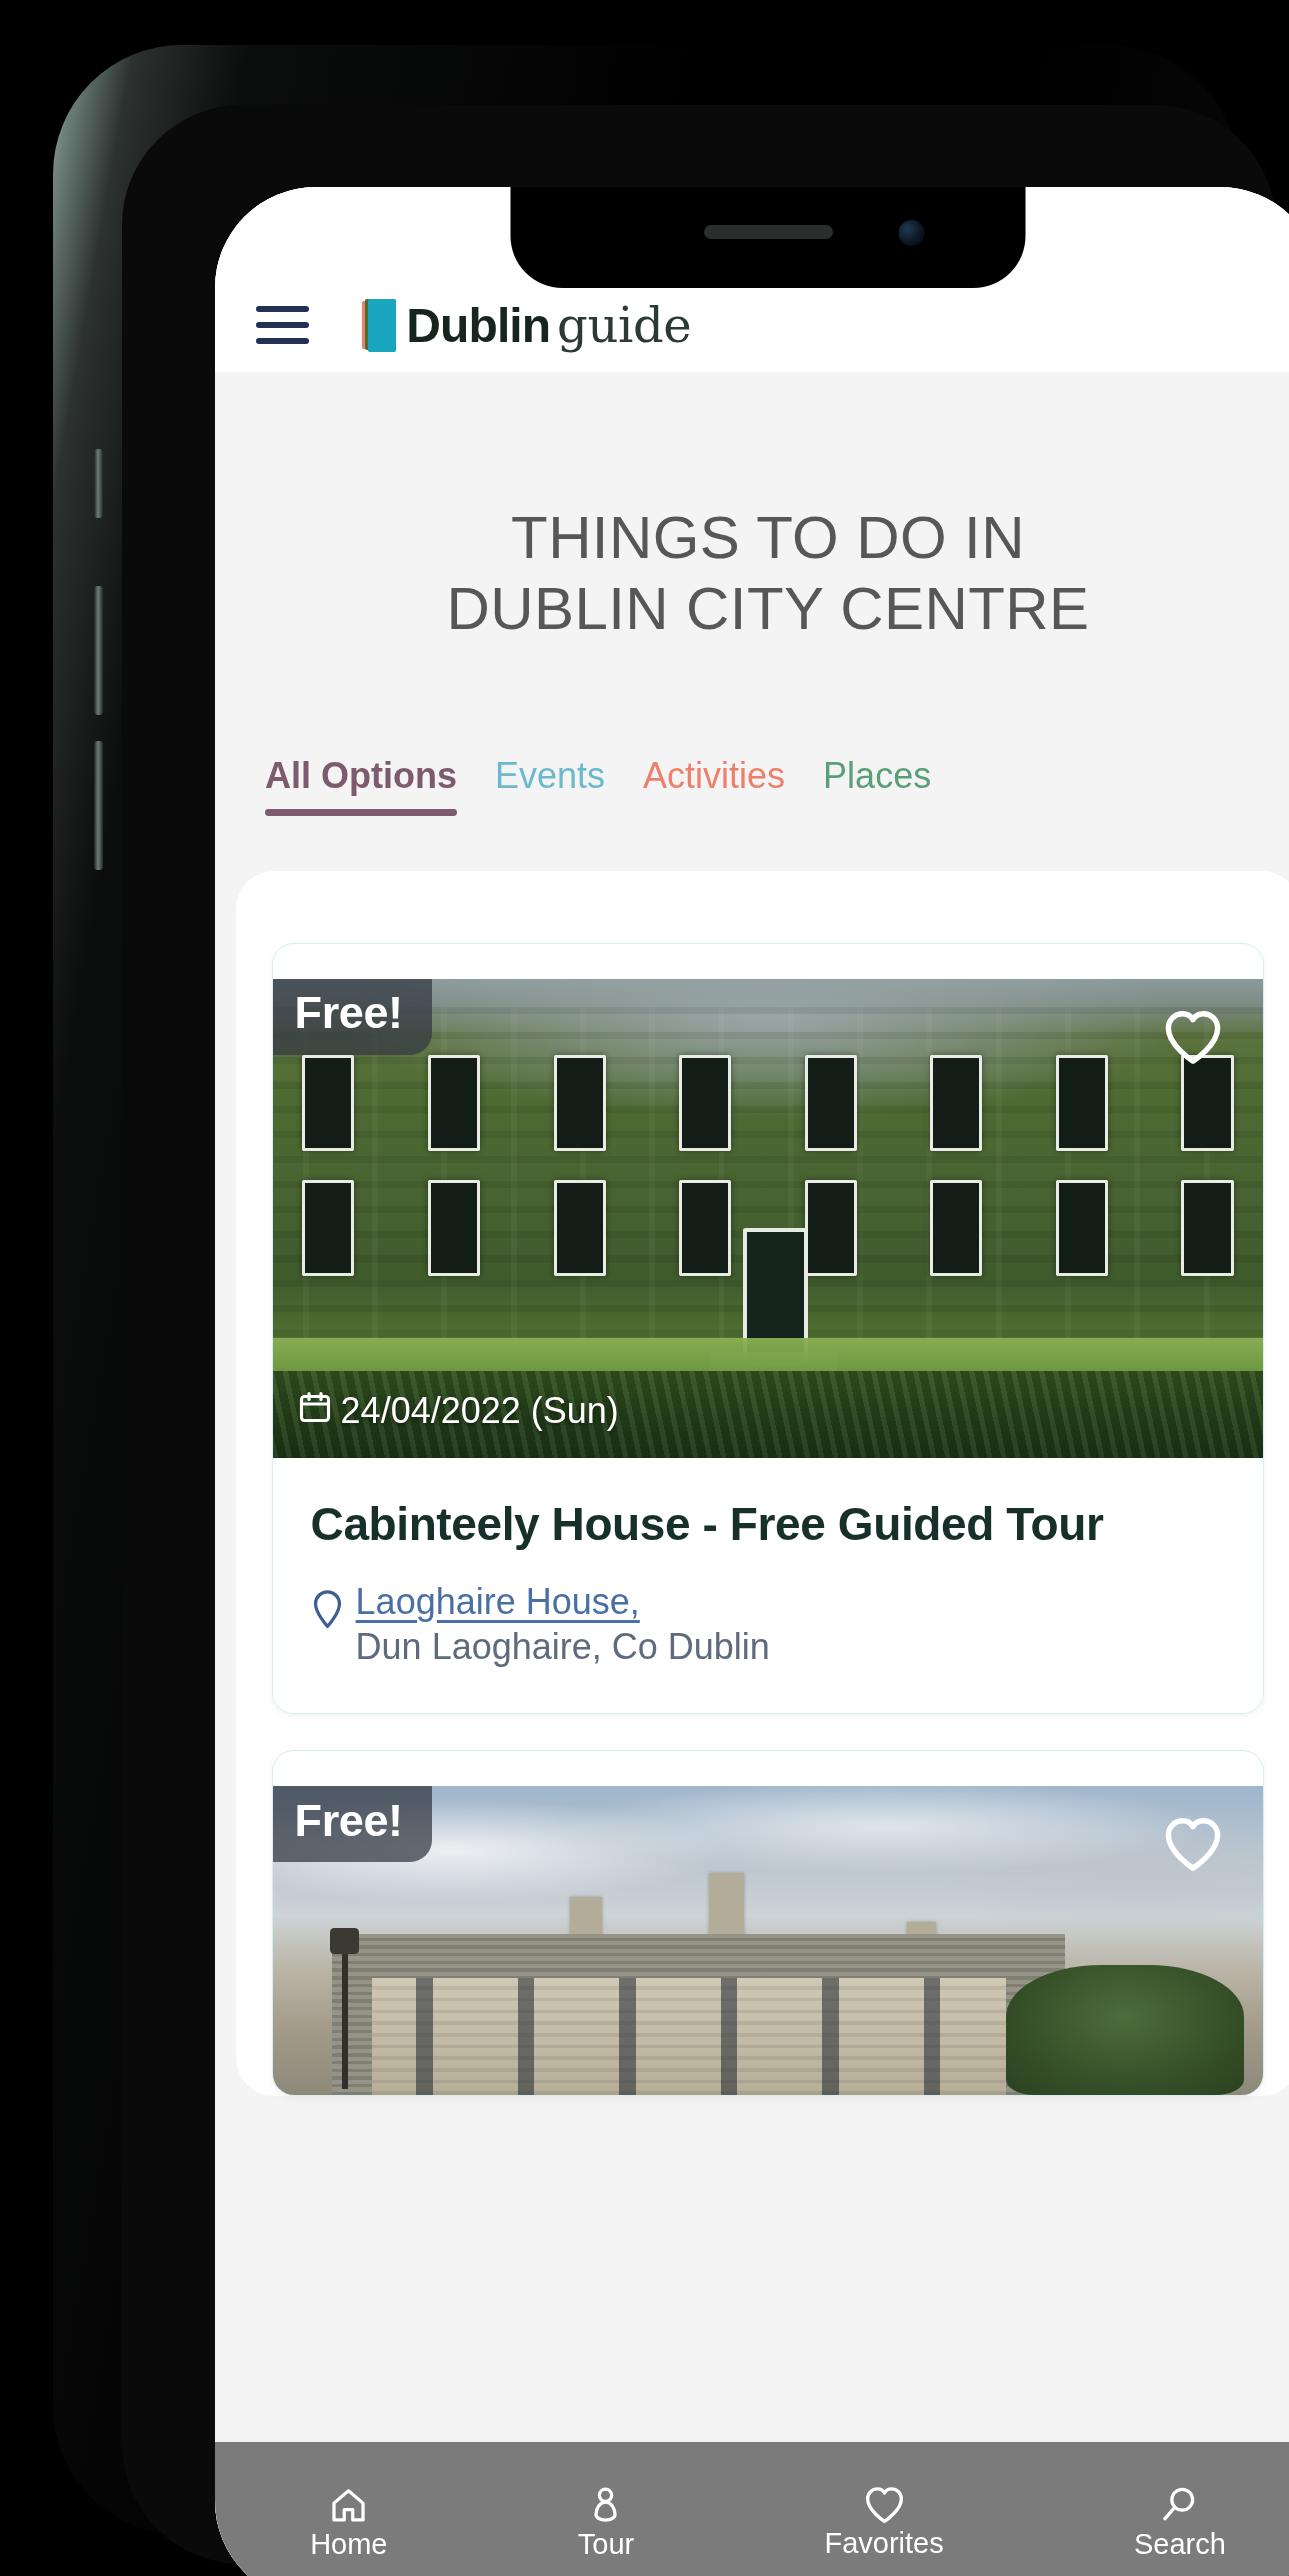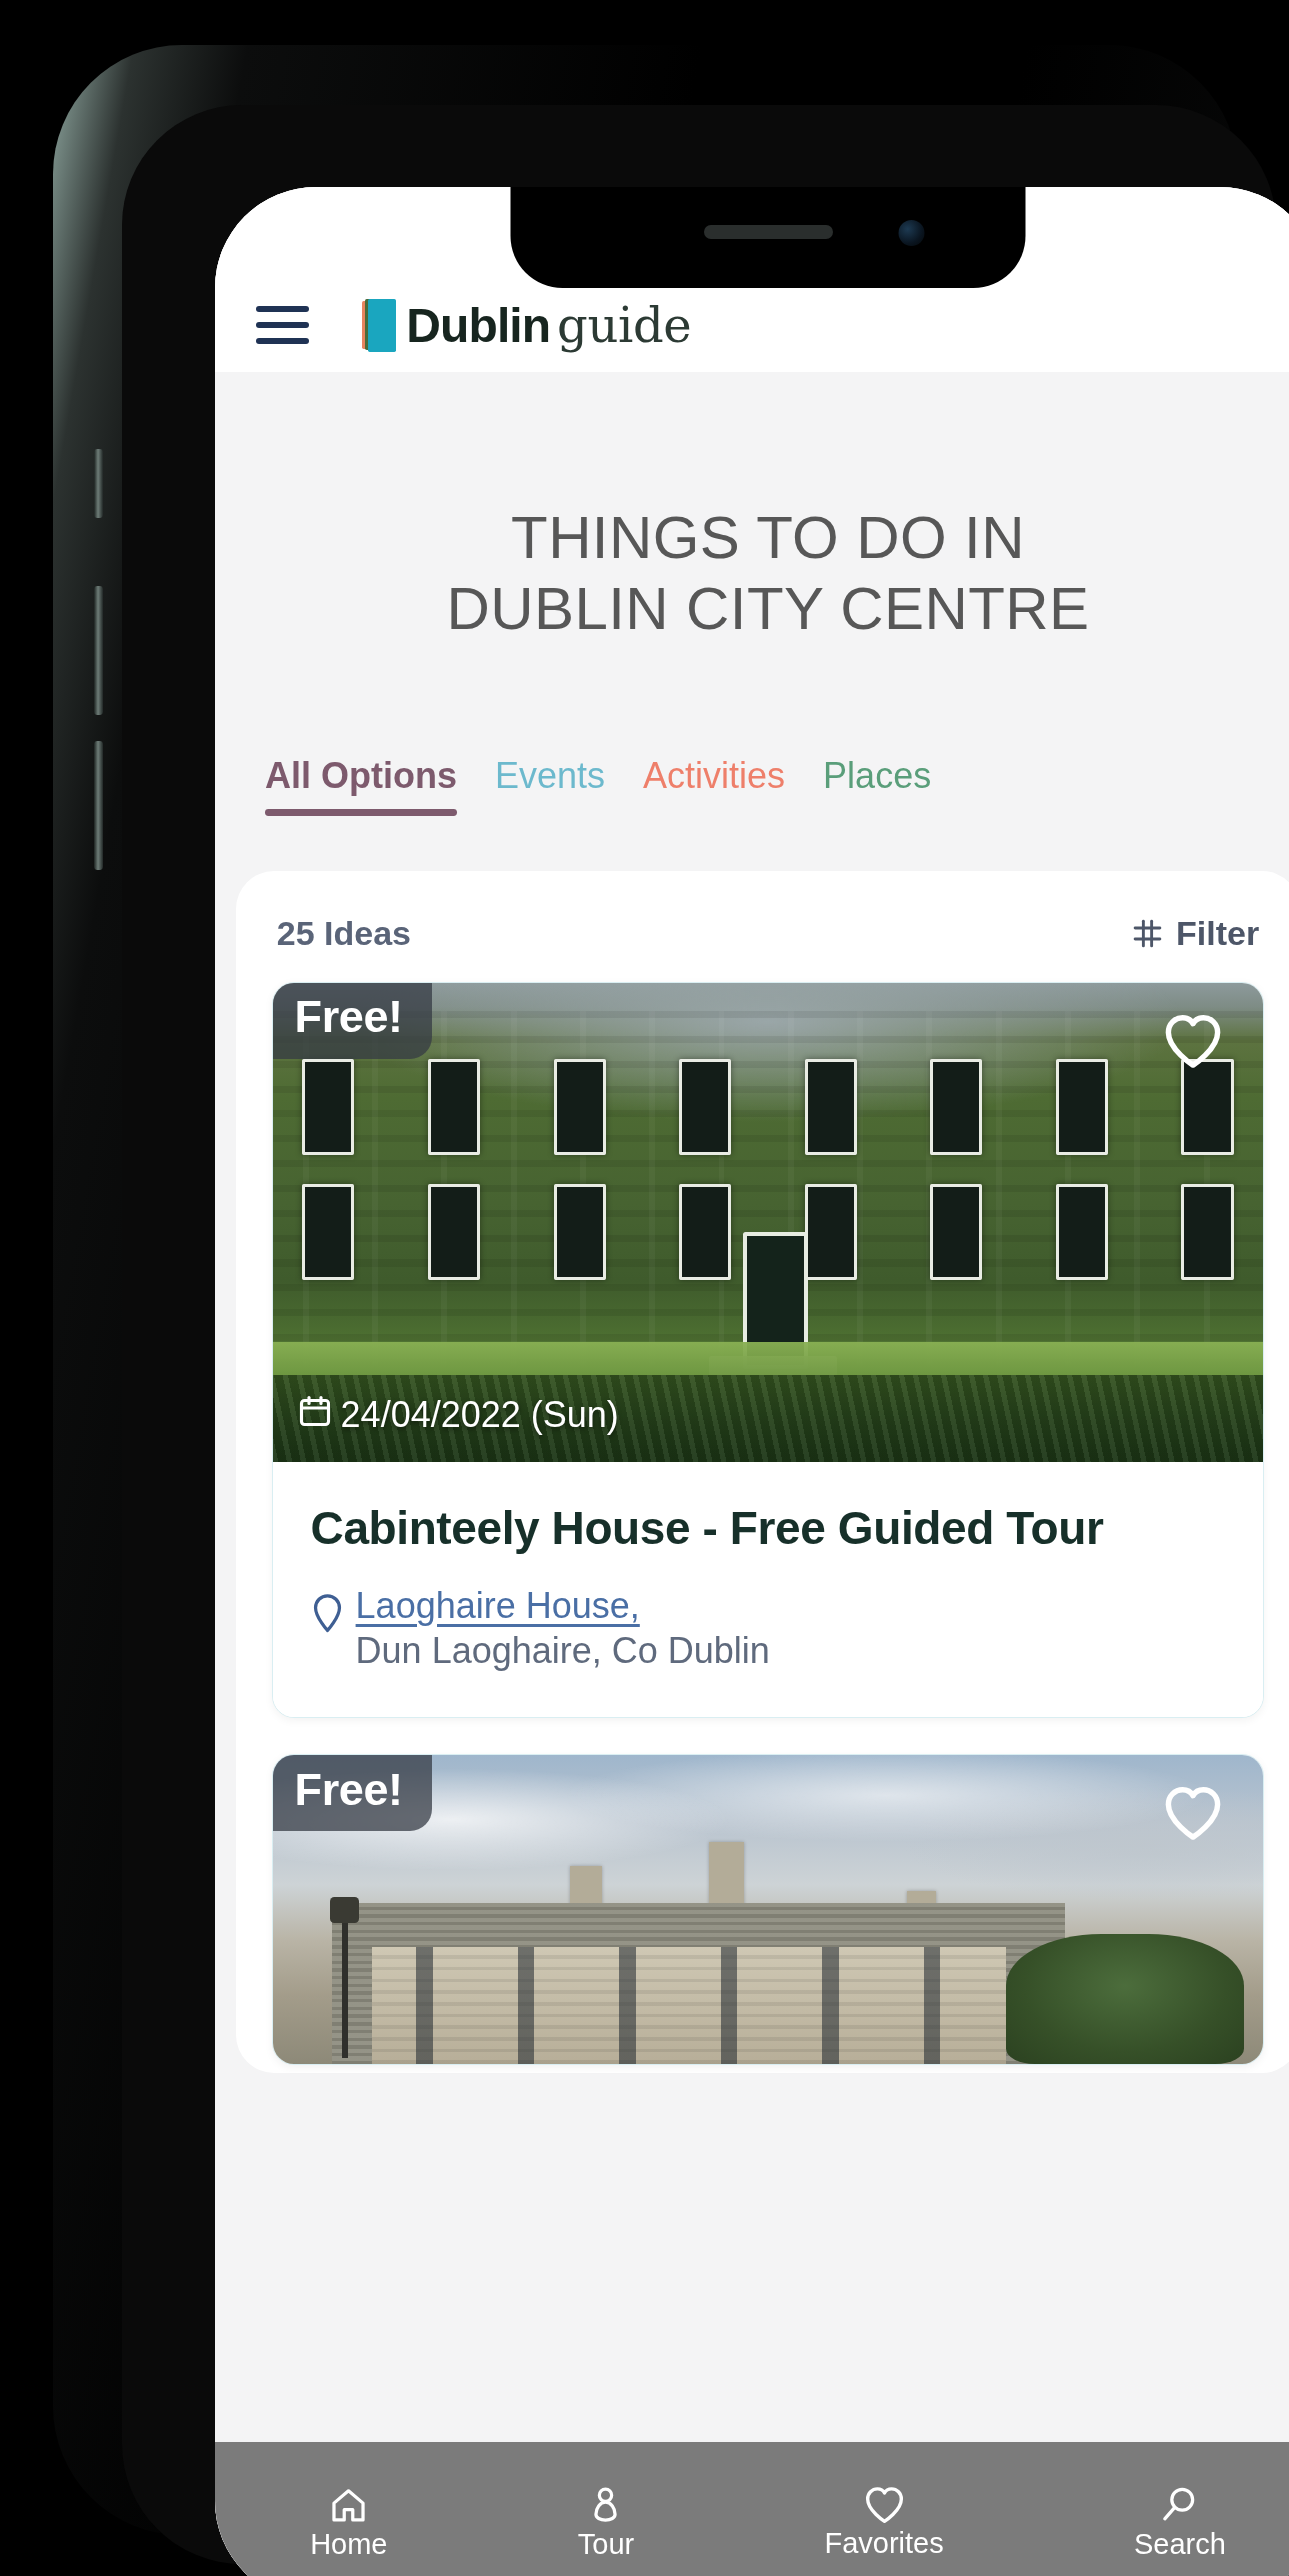--- a/index.html
+++ b/index.html
@@ -130,21 +130,21 @@
   .filter svg { display:block; }
 
   .card {
     margin-top: 29px;
     border-radius: 22px;
     background:#fff;
     border: 1.7px solid #d9eef2;
     overflow:hidden;
     box-shadow: 0 2.6px 8.6px rgba(0,0,0,0.05);
   }
-  .card-media { position: relative; height: 479px; overflow:hidden; }
+  .card-media { position: relative; height: 479px; overflow:hidden;margin-top:35px; }
   .card-media.second { height: 309px; }
 
   
   .photo1 {
     position:absolute; inset:0;
     background:
       radial-gradient(ellipse 60% 30% at 50% 8%, #9aa6a8 0%, rgba(154,166,168,0) 70%),
       linear-gradient(180deg,#8d9a9c 0%, #7e8c85 5%, #5d7340 12%, #4e6b33 24%,
         #476331 46%, #3f5b2c 62%, #4a6b30 72%, #5d8339 82%, #3f5c28 92%, #2d4720 100%);
   }
@@ -293,34 +293,20 @@
               <div class="tab activities">
                 <span>Activities</span>
               </div>
               <div class="tab places">
                 <span>Places</span>
               </div>
             </div>
 
             <div class="panel">
 
-              <div class="panel-head">
-                <div class="ideas-count">25 Ideas</div>
-                <div class="filter">
-                  <span>
-                    <svg width="33" height="33" viewBox="0 0 24 24" fill="none" stroke="#4d5668" stroke-width="2.1" stroke-linecap="round">
-                      <line x1="9" y1="3" x2="9" y2="21"></line>
-                      <line x1="15" y1="3" x2="15" y2="21"></line>
-                      <line x1="3" y1="8" x2="21" y2="8"></line>
-                      <line x1="3" y1="16" x2="21" y2="16"></line>
-                    </svg>
-                  </span>
-                  <span>Filter</span>
-                </div>
-              </div>
 
               <div class="card">
                 <div class="card-media">
                   <div class="photo1">
                     <div class="win-row r1">
                       <div class="win"></div>
                         <div class="win"></div>
                         <div class="win"></div>
                         <div class="win"></div>
                       <div class="win"></div>

